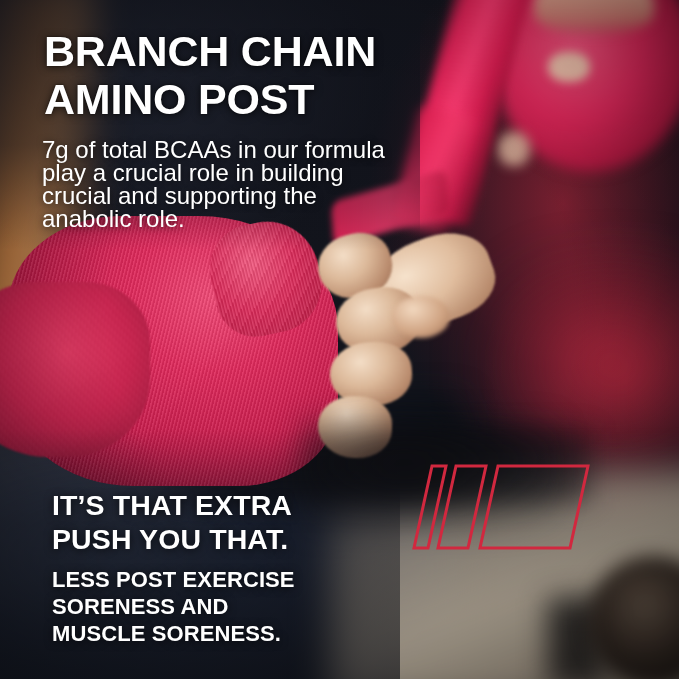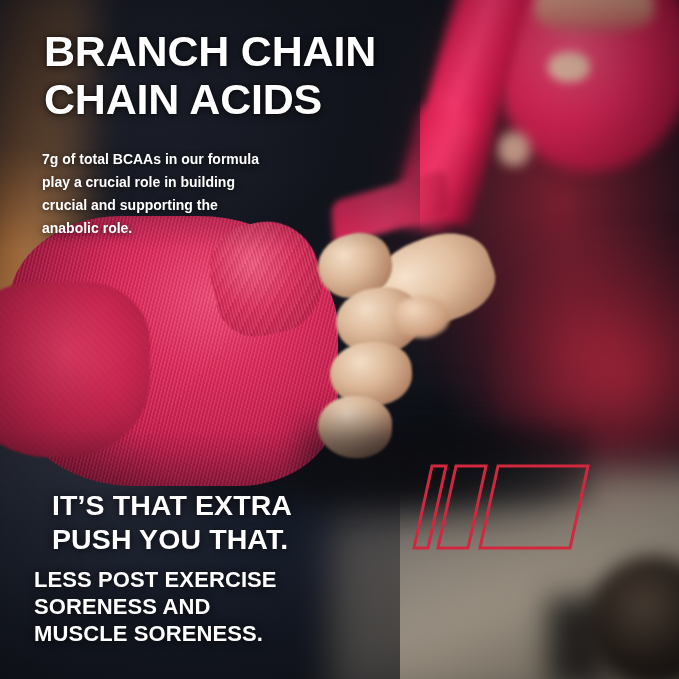--- a/index.html
+++ b/index.html
@@ -294,40 +294,40 @@
     left: 44px; top: 27px;
     font-size: 43px;
     line-height: 48px;
     font-weight: 700;
     letter-spacing: -0.2px;
     text-shadow: 0 1px 9px rgba(0,0,0,0.72), 0 0 2px rgba(0,0,0,0.6);
   }
   .headline .hl-line { display: block; white-space: nowrap; }
 
   .body-copy {
-    left: 42px; top: 148px;
-    font-size: 14px;
+    left: 42px; top: 138px;
+    font-size: 24px;
     line-height: 23px;
-    font-weight: 700;
+    font-weight: 400;
     text-shadow: 0 1px 7px rgba(0,0,0,0.7);
   }
   .body-copy .bl { display: block; white-space: nowrap; }
 
   .tagline {
     left: 52px; top: 488px;
     font-size: 28.5px;
     line-height: 34px;
     font-weight: 700;
     letter-spacing: 0.1px;
     text-shadow: 0 1px 9px rgba(0,0,0,0.74);
   }
   .tagline .tl { display: block; white-space: nowrap; }
 
   .benefits {
-    left: 34px; top: 566px;
+    left: 52px; top: 566px;
     font-size: 22px;
     line-height: 27px;
     font-weight: 700;
     letter-spacing: 0.1px;
     text-shadow: 0 1px 8px rgba(0,0,0,0.72);
   }
   .benefits .bn { display: block; white-space: nowrap; }
 </style>
 </head>
 <body>
@@ -376,21 +376,21 @@
       <polygon points="20,4 34,4 16,86 2,86" fill="none" stroke="#d1283f" stroke-width="3"></polygon>
 
       <polygon points="44,4 74,4 56,86 26,86" fill="none" stroke="#d1283f" stroke-width="3"></polygon>
 
       <polygon points="86,4 176,4 158,86 68,86" fill="none" stroke="#d1283f" stroke-width="3"></polygon>
     </svg>
   </div>
 
   <div class="txt headline">
     <span class="hl-line">BRANCH CHAIN</span>
-    <span class="hl-line">CHAIN ACIDS</span>
+    <span class="hl-line">AMINO POST</span>
   </div>
 
   <div class="txt body-copy">
     <span class="bl">7g of total BCAAs in our formula</span>
     <span class="bl">play a crucial role in building</span>
     <span class="bl">crucial and supporting the</span>
     <span class="bl">anabolic role.</span>
   </div>
 
   <div class="txt tagline">

